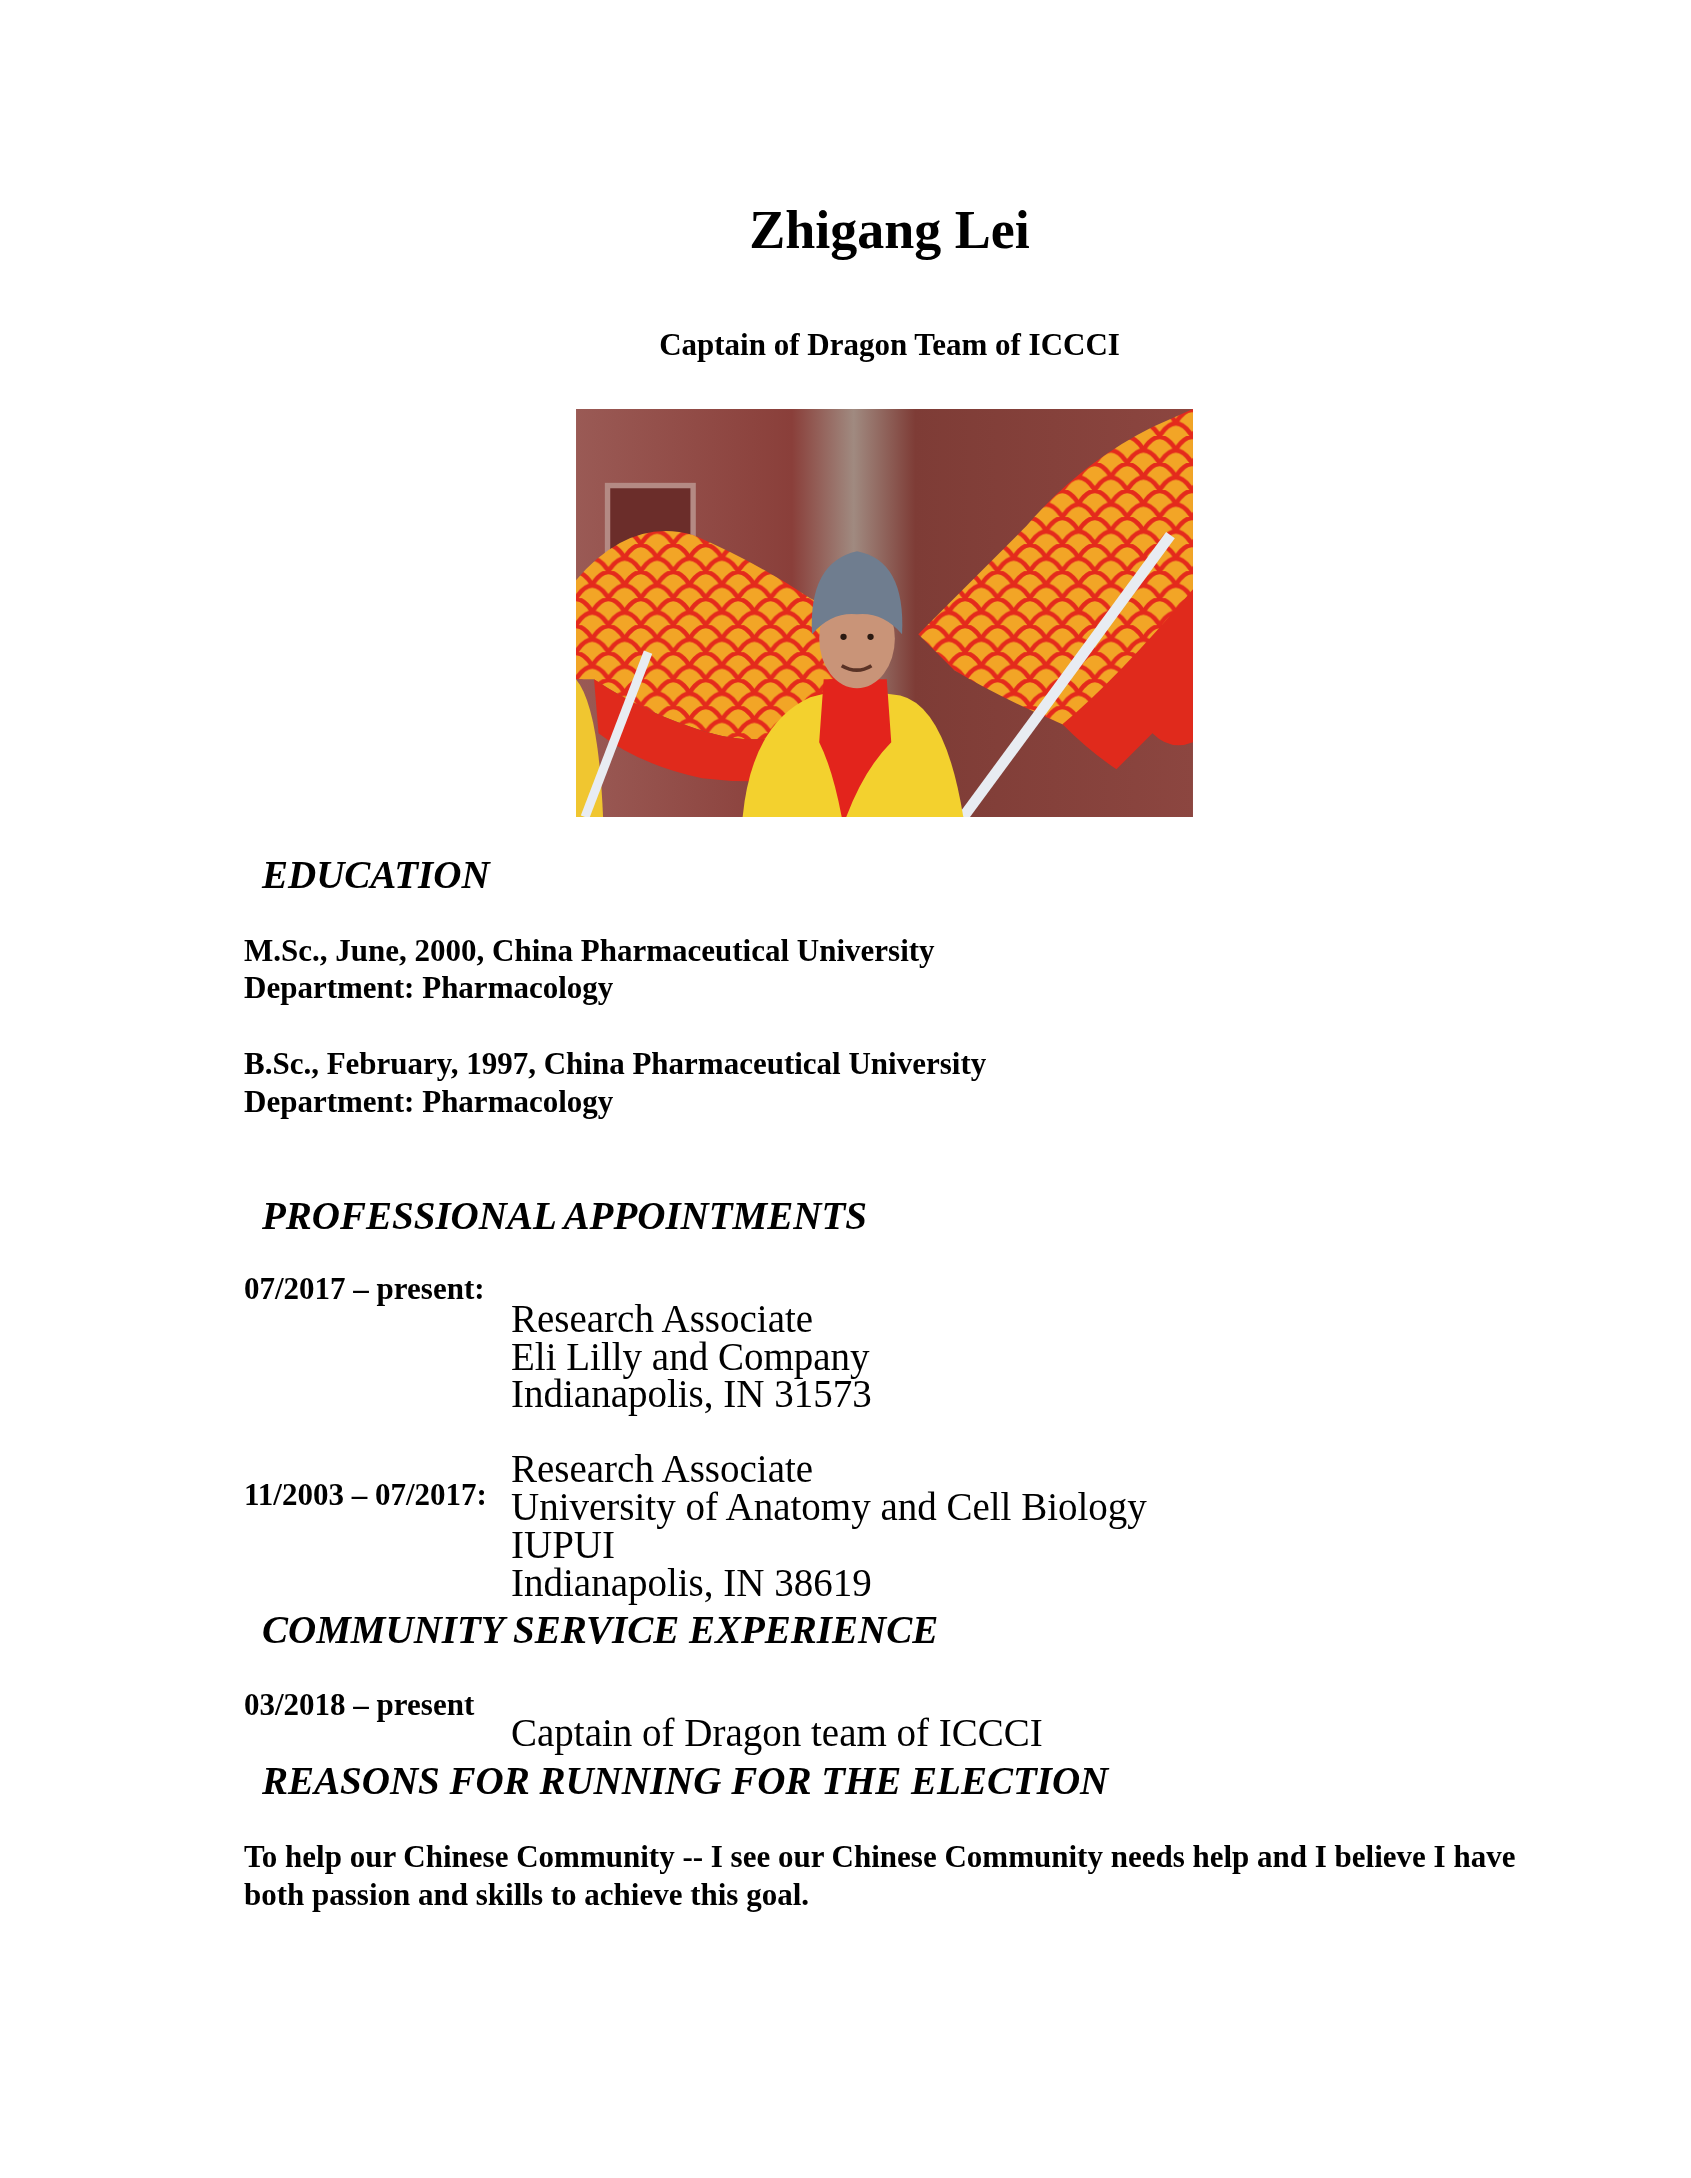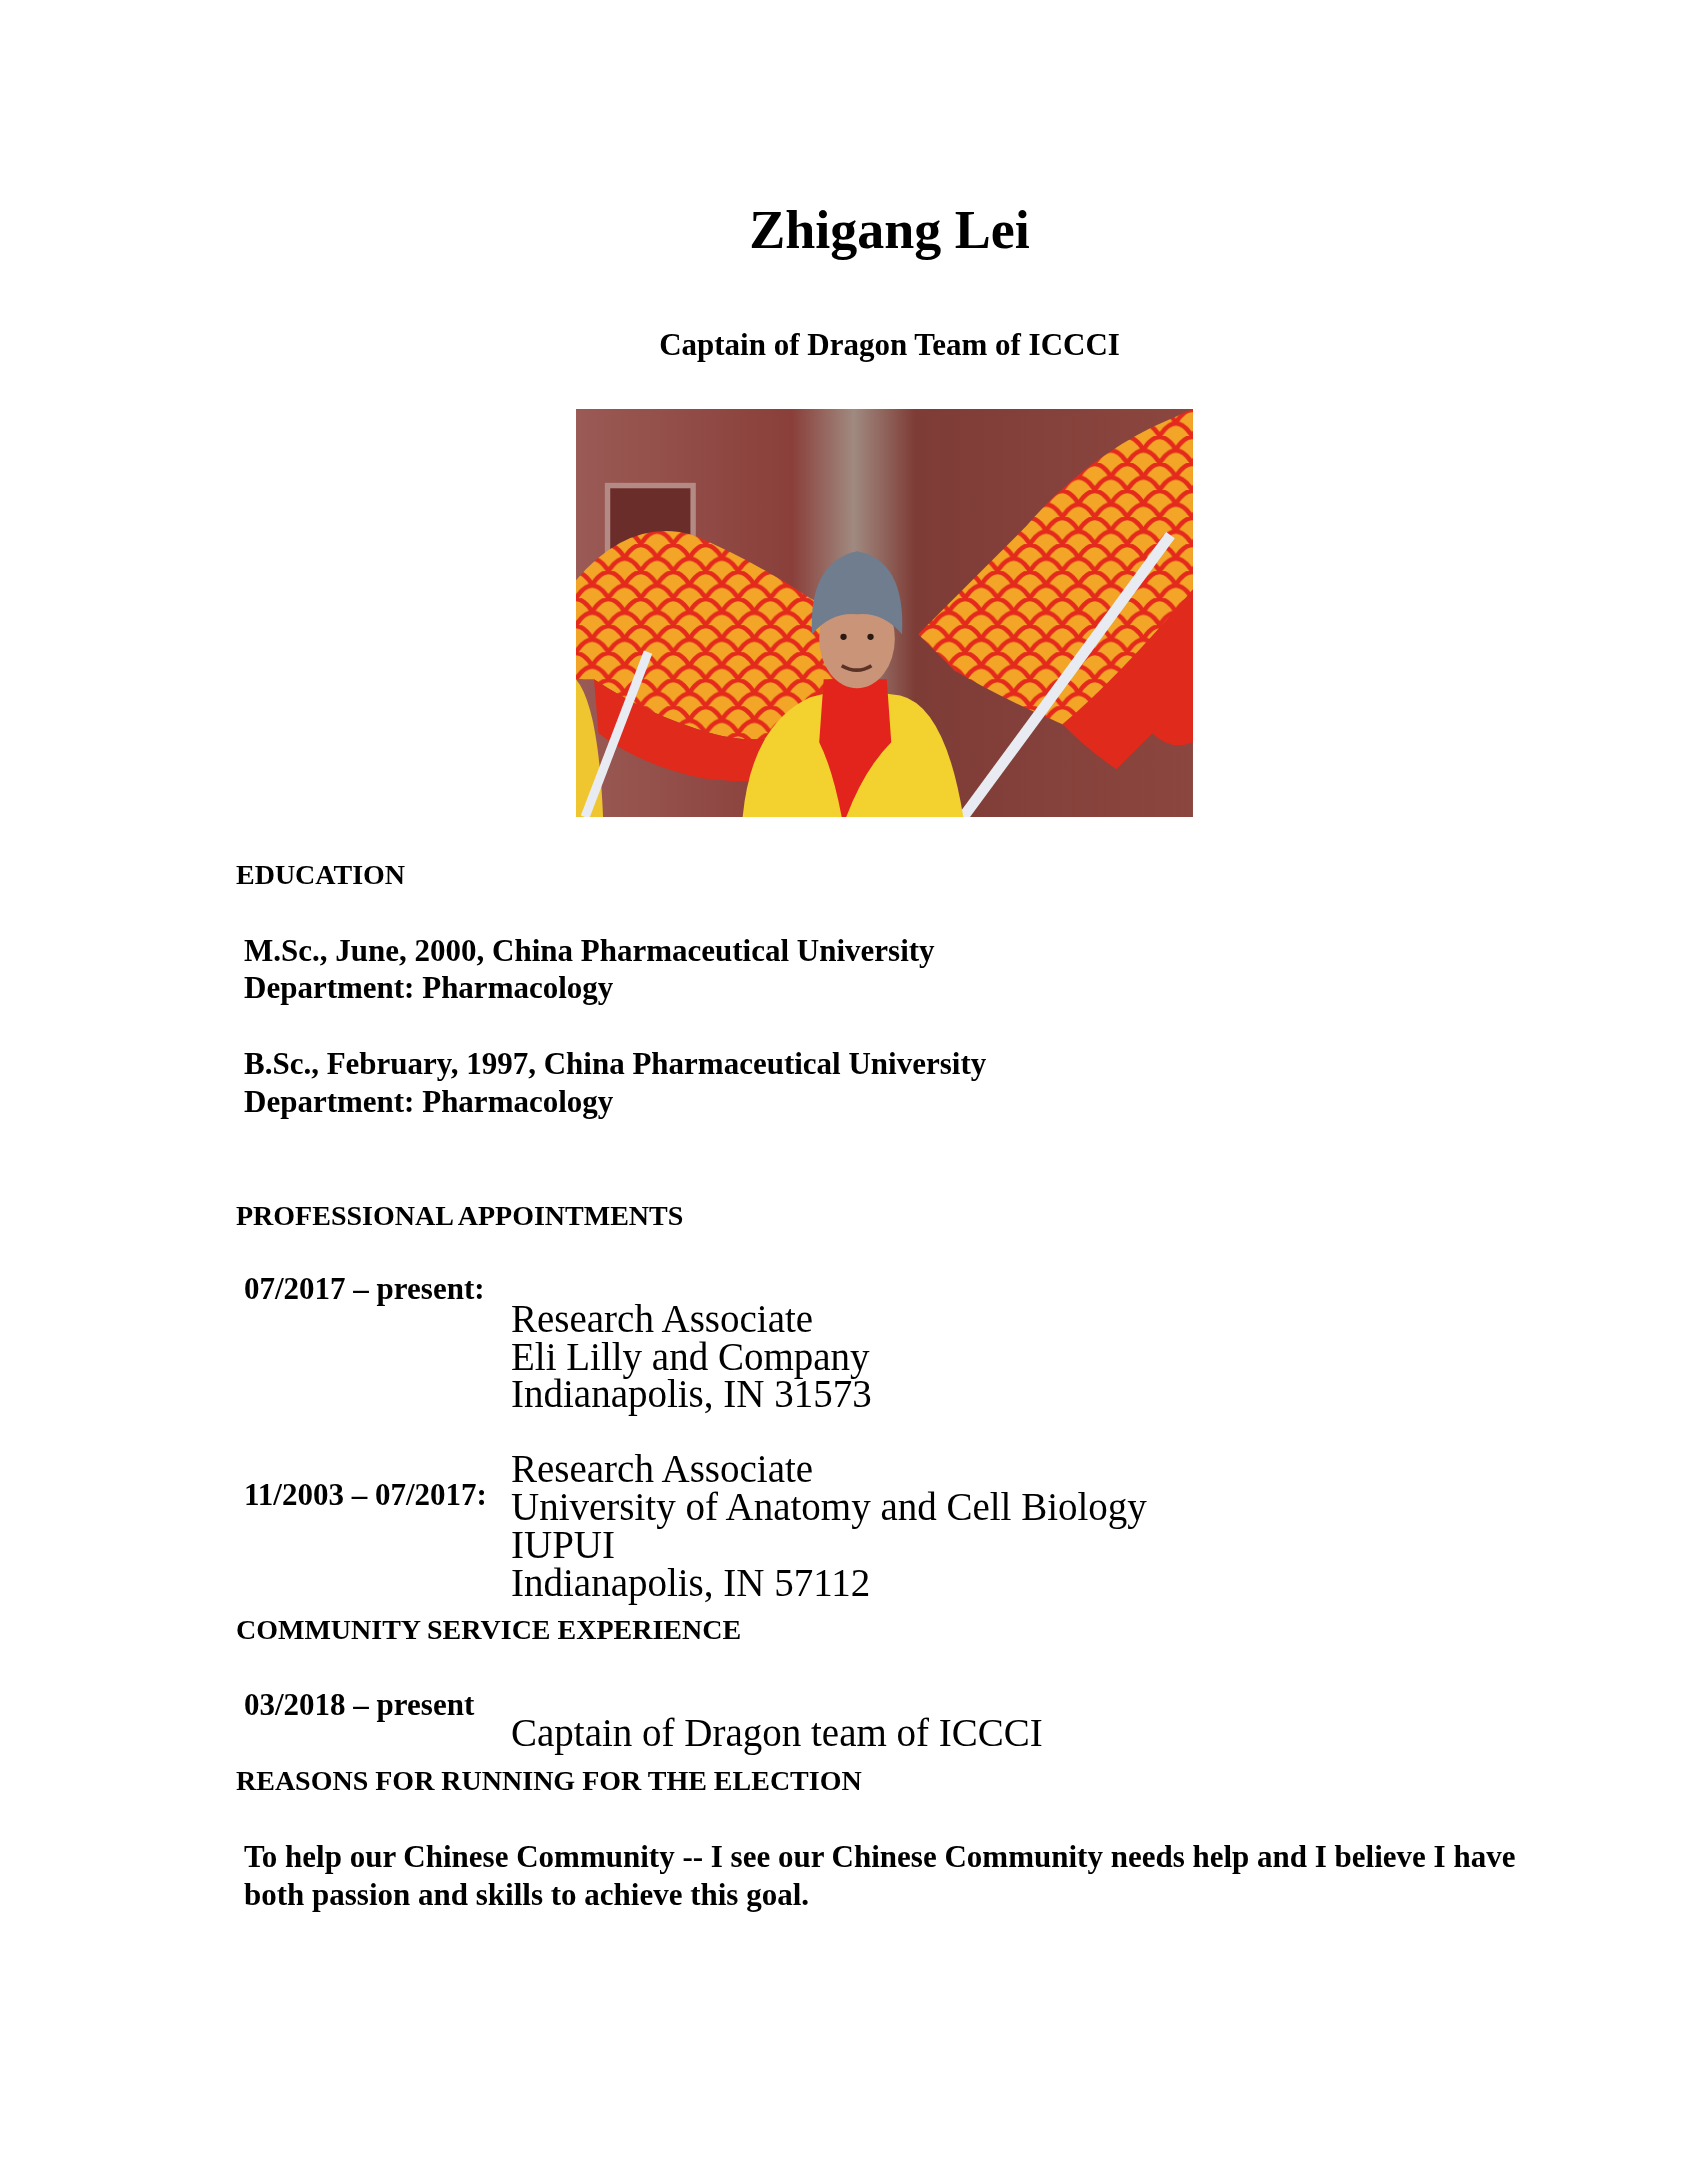--- a/index.html
+++ b/index.html
@@ -4,21 +4,21 @@
 <style>
   html, body { margin: 0; padding: 0; background: #ffffff; }
   body { width: 1691px; height: 2178px; position: relative; overflow: hidden;
          font-family: "Liberation Serif", "DejaVu Serif", serif; color: #000; }
   .abs { position: absolute; white-space: nowrap; padding-left: 44px; }
   .title { left: 0; width: 1691px; text-align: center; top: 198px;
            font-size: 54px; font-weight: bold; line-height: 65px; }
   .subtitle { left: 0; width: 1691px; text-align: center; top: 326px;
               font-size: 31px; font-weight: bold; line-height: 38px; }
   .photo { left: 532px; top: 409px; width: 617px; height: 408px; overflow: hidden; }
-  .h { left: 192px; font-size: 28px; font-weight: bold; line-height: 38px; }
+  .h { left: 218px; font-size: 39px; font-weight: bold; line-height: 38px; font-style: italic; }
   .t { left: 200px; font-size: 31px; line-height: 38px; font-weight: bold; }
   .c2 { left: 467px; font-size: 39px; line-height: 38px; margin-top: 28px; }
 </style>
 </head>
 <body>
 
 <div class="abs title">Zhigang Lei</div>
 <div class="abs subtitle">Captain of Dragon Team of ICCCI</div>
 
 <div class="abs photo" title="Portrait of man in gray knit hat and yellow silk jacket in front of red and gold dragon costume">
@@ -71,21 +71,21 @@
 <div class="abs h" style="top:1197px">PROFESSIONAL APPOINTMENTS</div>
 <div class="abs t" style="top:1270px">07/2017 – present:</div>
 <div class="abs c2" style="top:1272px">Research Associate</div>
 <div class="abs c2" style="top:1310px">Eli Lilly and Company</div>
 <div class="abs c2" style="top:1347px">Indianapolis, IN 31573</div>
 
 <div class="abs t" style="top:1476px">11/2003 – 07/2017:</div>
 <div class="abs c2" style="top:1422px">Research Associate</div>
 <div class="abs c2" style="top:1460px">University of Anatomy and Cell Biology</div>
 <div class="abs c2" style="top:1498px">IUPUI</div>
-<div class="abs c2" style="top:1536px">Indianapolis, IN 57112</div>
+<div class="abs c2" style="top:1536px">Indianapolis, IN 38619</div>
 
 <div class="abs h" style="top:1611px">COMMUNITY SERVICE EXPERIENCE</div>
 <div class="abs t" style="top:1686px">03/2018 – present</div>
 <div class="abs c2" style="top:1686px">Captain of Dragon team of ICCCI</div>
 
 <div class="abs h" style="top:1762px">REASONS FOR RUNNING FOR THE ELECTION</div>
 <div class="abs t" style="top:1838px">To help our Chinese Community -- I see our Chinese Community needs help and I believe I have</div>
 <div class="abs t" style="top:1876px">both passion and skills to achieve this goal.</div>
 
 

